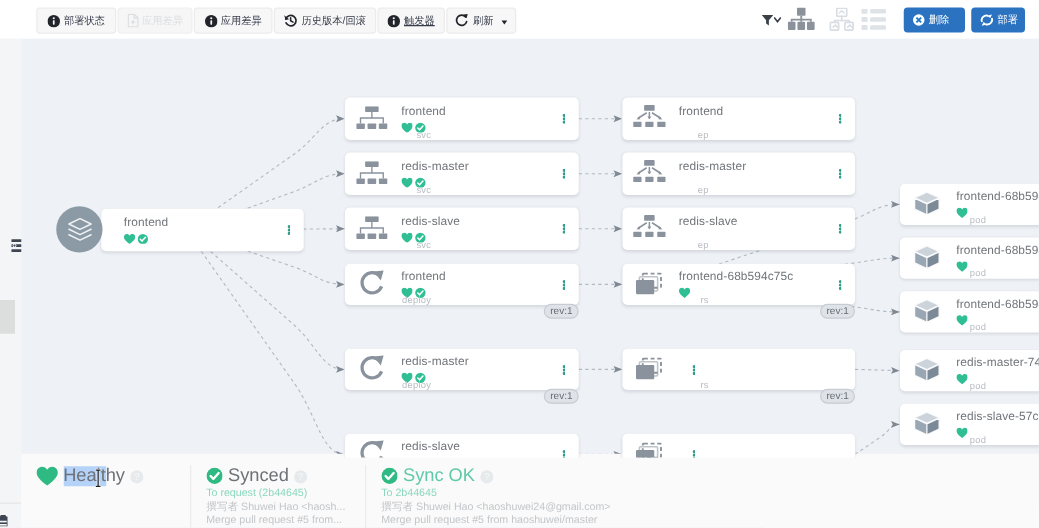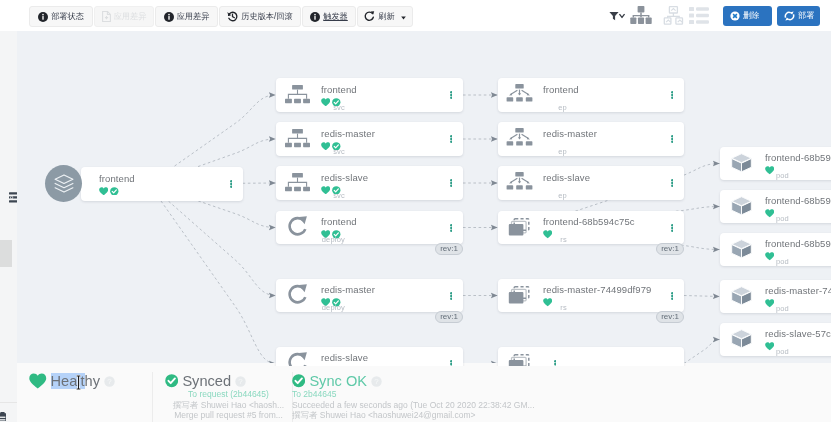--- a/index.html
+++ b/index.html
@@ -629,30 +629,20 @@
         <div class="nicon">
         <span style="display:flex">
             <svg width="23" height="19" viewBox="0 0 23 19">
               <rect x="6.2" y="0.8" width="14.6" height="11.4" rx="1" fill="none" stroke="#8a939d" stroke-width="1.5" stroke-dasharray="3.1 2.2"></rect>
               <rect x="3.5" y="3.4" width="14.6" height="11.4" rx="1" fill="none" stroke="#8a939d" stroke-width="1.3" opacity="0.55"></rect>
               <rect x="0.8" y="6.0" width="14.6" height="11.4" rx="1" fill="#8a939d"></rect>
             </svg>
           </span>
         <span class="sub">rs</span>
       </div>
-      <div class="nbody">
-        <div class="nname">redis-master-74499df979</div>
-        <div class="nstatus">
-            <span style="display:flex">
-              <svg width="9.4" height="8.648000000000001" viewBox="0 0 12 11">
-                <path d="M6 10.6 C 2.2 7.6 0.2 5.6 0.2 3.5 C 0.2 1.6 1.6 0.3 3.3 0.3 C 4.4 0.3 5.4 0.9 6 1.9 C 6.6 0.9 7.6 0.3 8.7 0.3 C 10.4 0.3 11.8 1.6 11.8 3.5 C 11.8 5.6 9.8 7.6 6 10.6 Z" fill="#30bf94"></path>
-              </svg>
-            </span>
-          </div>
-      </div>
       <div class="kebab">
           <svg width="2.6" height="8" viewBox="0 0 2.6 8">
             <circle cx="1.3" cy="1.25" r="1.25" fill="#2e9e88"></circle>
             <circle cx="1.3" cy="4" r="1.25" fill="#2e9e88"></circle>
             <circle cx="1.3" cy="6.75" r="1.25" fill="#2e9e88"></circle>
           </svg>
         </div>
       <span class="rev">rev:1</span>
       </div>
       <div class="node" style="left: 481px; top: 316px; width: 186px; height: 33px;">
@@ -816,56 +806,55 @@
         <span class="stxt"><span class="sel">Healt</span><span>hy</span></span>
         <span style="display:flex">
             <svg width="11" height="11" viewBox="0 0 12 12">
               <circle cx="6" cy="6" r="5.7" fill="#e7eaec"></circle>
               <text x="6" y="9.1" font-size="8.6" font-family="Liberation Sans, sans-serif" fill="#f6f8f8" text-anchor="middle">?</text>
             </svg>
           </span>
       </div>
       </div>
       <div class="spdiv" style="left: 135px;"></div>
-      <div class="spanel" style="left: 135px; width: 140px; padding-left: 13px; text-align: center;">
+      <div class="spanel" style="left: 135px; width: 140px; padding-left: 13px;">
         <div class="stitle">
         <span style="display:flex">
             <svg width="13.4" height="13.4" viewBox="0 0 12 12">
               <circle cx="6" cy="6" r="5.8" fill="#2fba83"></circle>
               <path d="M3.1 6.1 L5.1 8.2 L8.9 4.0" fill="none" stroke="#fff" stroke-width="1.7" stroke-linecap="round" stroke-linejoin="round"></path>
             </svg>
           </span>
         <span class="stxt" style="color:#6d7278">Synced</span>
         <span style="display:flex">
             <svg width="11" height="11" viewBox="0 0 12 12">
               <circle cx="6" cy="6" r="5.7" fill="#e7eaec"></circle>
               <text x="6" y="9.1" font-size="8.6" font-family="Liberation Sans, sans-serif" fill="#f6f8f8" text-anchor="middle">?</text>
             </svg>
           </span>
       </div>
         <div class="ssub link">To request (2b44645)</div>
         <div class="ssub">撰写者 Shuwei Hao &lt;haosh...</div>
         <div class="ssub">Merge pull request #5 from...</div>
       </div>
       <div class="spdiv" style="left: 275px;"></div>
-      <div class="spanel" style="left: 275px; width: 300px; ">
+      <div class="spanel" style="left: 275px; width: 300px; padding-left: 13px;">
         <div class="stitle">
         <span style="display:flex">
             <svg width="13.4" height="13.4" viewBox="0 0 12 12">
               <circle cx="6" cy="6" r="5.8" fill="#2fba83"></circle>
               <path d="M3.1 6.1 L5.1 8.2 L8.9 4.0" fill="none" stroke="#fff" stroke-width="1.7" stroke-linecap="round" stroke-linejoin="round"></path>
             </svg>
           </span>
         <span class="stxt" style="color:#5fc9a8">Sync OK</span>
         <span style="display:flex">
             <svg width="11" height="11" viewBox="0 0 12 12">
               <circle cx="6" cy="6" r="5.7" fill="#e7eaec"></circle>
               <text x="6" y="9.1" font-size="8.6" font-family="Liberation Sans, sans-serif" fill="#f6f8f8" text-anchor="middle">?</text>
             </svg>
           </span>
       </div>
         <div class="ssub link">To 2b44645</div>
-        <div class="ssub">Succeeded a few seconds ago (Tue Oct 20 2020 22:38:42 GM...</div>
         <div class="ssub">撰写者 Shuwei Hao &lt;haoshuwei24@gmail.com&gt;</div>
         <div class="ssub">Merge pull request #5 from haoshuwei/master</div>
       </div>
     </div>
 </div>
 
 </body></html>

